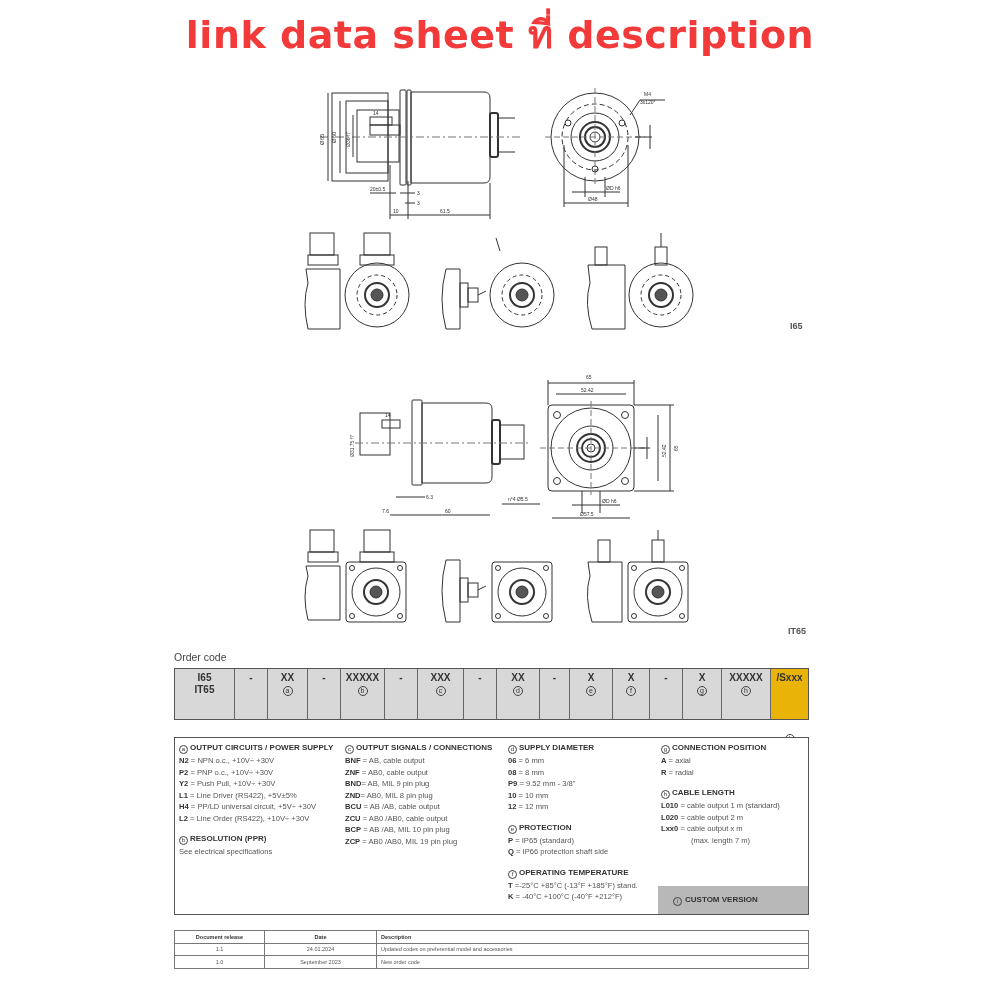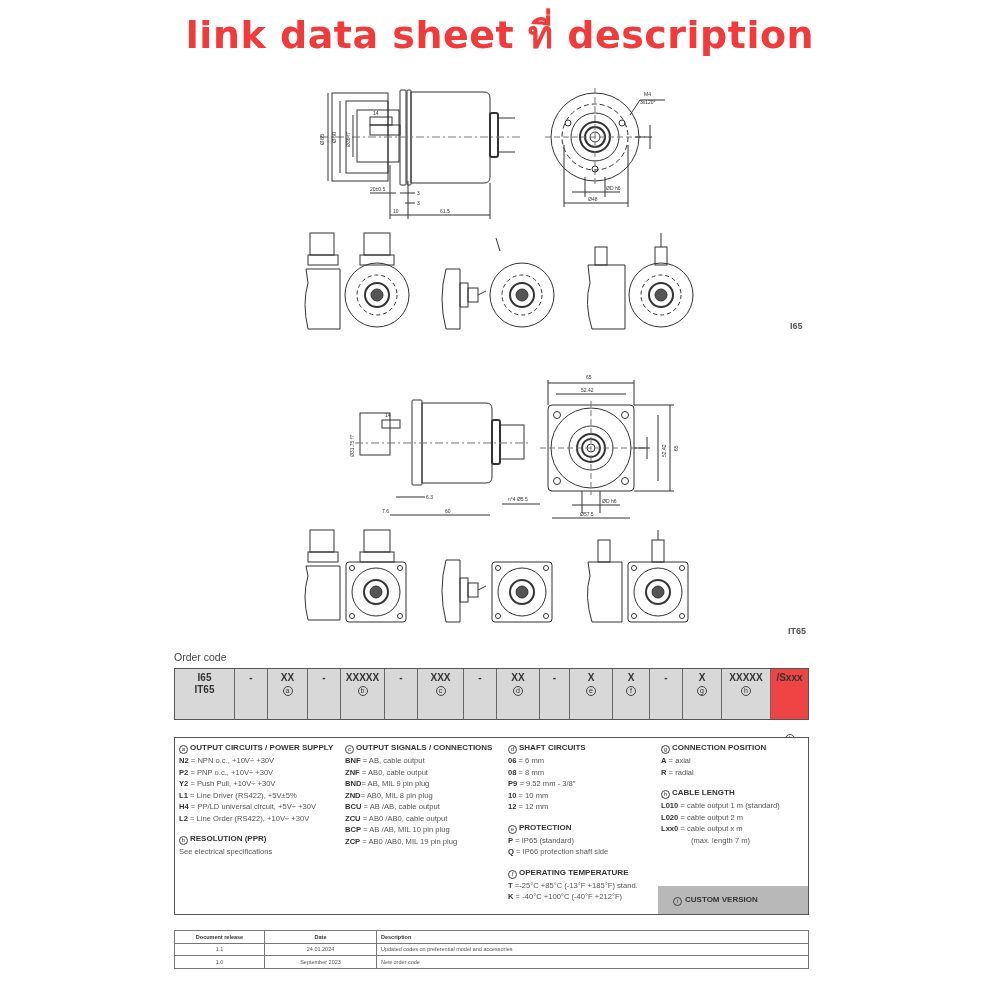--- a/index.html
+++ b/index.html
@@ -26,21 +26,21 @@
   .order-table {
     position: absolute; left: 174px; top: 668px; width: 635px; height: 52px;
     display: flex; border: 1.5px solid #555; background: #d8d8d8;
   }
   .order-cell {
     border-right: 1px solid #666; height: 100%;
     display: flex; flex-direction: column; align-items: center; justify-content: flex-start;
     padding-top: 3px; font-size: 10px; font-weight: bold; color: #333; line-height: 12px;
   }
   .order-cell:last-child { border-right: none; }
-  .order-cell.custom { background: #ef4444; gap: 48px; }
+  .order-cell.custom { background: #eab308; gap: 48px; }
   .circ {
     display: inline-block; width: 10px; height: 10px; border: 1px solid #444; border-radius: 50%;
     font-size: 7px; line-height: 8px; text-align: center; font-weight: normal; margin-top: 2px;
   }
 
   .spec-box {
     position: absolute; left: 174px; top: 737px; width: 635px; height: 178px;
     border: 1.5px solid #555; background: #fff;
   }
   .spec-col { position: absolute; font-size: 7.6px; line-height: 11.5px; color: #555; }
@@ -342,21 +342,21 @@
     <div class="spec-line"><b>ZNF</b> <span>= AB0, cable output</span></div>
     <div class="spec-line"><b>BND</b><span>= AB, MIL 9 pin plug</span></div>
     <div class="spec-line"><b>ZND</b><span>= AB0, MIL 8 pin plug</span></div>
     <div class="spec-line"><b>BCU</b> <span>= AB /AB, cable output</span></div>
     <div class="spec-line"><b>ZCU</b> <span>= AB0 /AB0, cable output</span></div>
     <div class="spec-line"><b>BCP</b> <span>= AB /AB, MIL 10 pin plug</span></div>
     <div class="spec-line"><b>ZCP</b> <span>= AB0 /AB0, MIL 19 pin plug</span></div>
   </div>
 
   <div class="spec-col" style="left:333px; top:4px;">
-    <div class="spec-head"><span class="circ">d</span><span>SHAFT CIRCUITS</span></div>
+    <div class="spec-head"><span class="circ">d</span><span>SUPPLY DIAMETER</span></div>
     <div class="spec-line"><b>06</b> <span>= 6 mm</span></div>
     <div class="spec-line"><b>08</b> <span>= 8 mm</span></div>
     <div class="spec-line"><b>P9</b> <span>= 9.52 mm - 3/8"</span></div>
     <div class="spec-line"><b>10</b> <span>= 10 mm</span></div>
     <div class="spec-line"><b>12</b> <span>= 12 mm</span></div>
     <div class="spec-gap"></div>
     <div class="spec-head"><span class="circ">e</span><span>PROTECTION</span></div>
     <div class="spec-line"><b>P</b> <span>= IP65 (standard)</span></div>
     <div class="spec-line"><b>Q</b> <span>= IP66 protection shaft side</span></div>
     <div class="spec-gap"></div>

